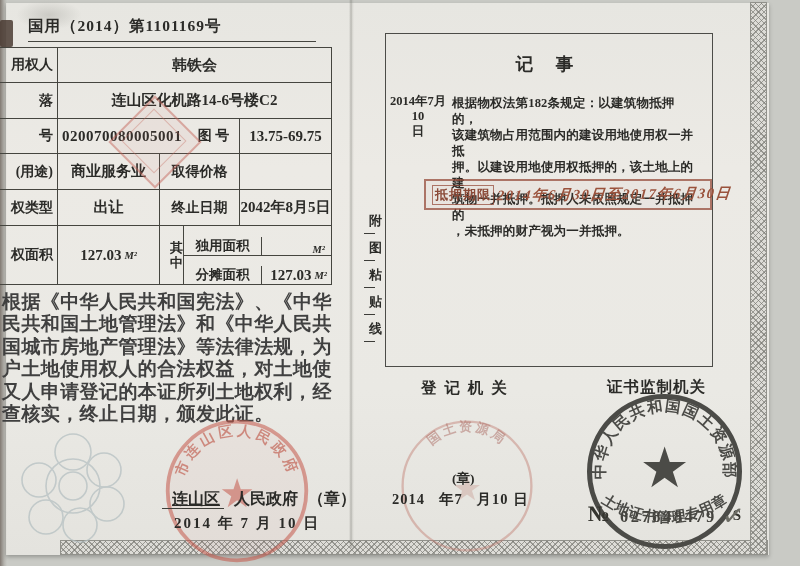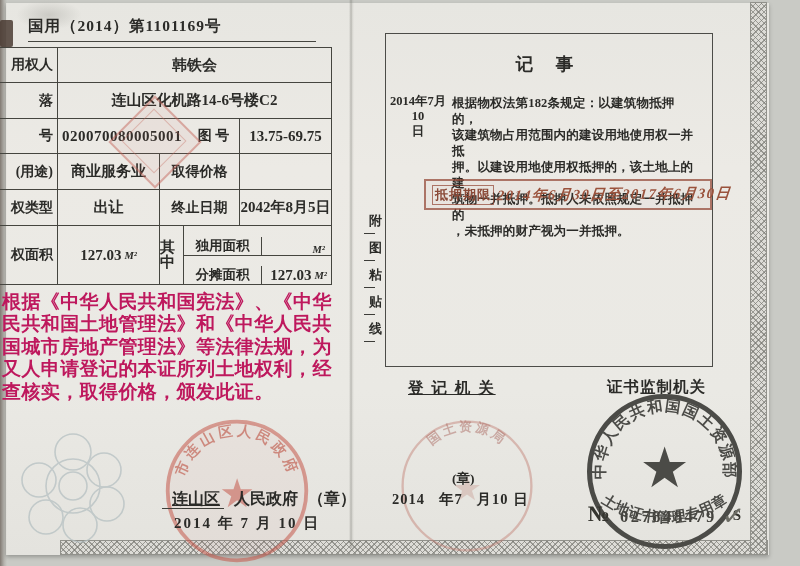--- a/index.html
+++ b/index.html
@@ -45,21 +45,21 @@
   .num-cell{justify-content:flex-start;padding-left:4px;letter-spacing:.5px;}
   .unit-sup{font-size:10.5px;vertical-align:super;margin-left:3px;font-weight:700;font-style:italic;}
   .area-split{display:flex;flex-direction:column;flex:1;}
   .subrow{display:flex;flex:1;align-items:flex-end;}
   .subrow.first{border-bottom:1.3px solid #45453f;}
   .diamond-stamp{position:absolute;left:116px;top:103px;width:76px;height:76px;pointer-events:none;}
   .diamond-stamp .d1,.diamond-stamp .d2{position:absolute;transform:rotate(45deg);border:2px solid rgba(195,98,86,.45);}
   .diamond-stamp .d1{left:6px;top:6px;width:62px;height:62px;background:rgba(205,125,112,.08);}
   .diamond-stamp .d2{left:15px;top:15px;width:44px;height:44px;border-width:1.3px;border-color:rgba(195,98,86,.35);}
   .paragraph{position:absolute;left:2px;top:291px;width:338px;
-    font-size:19px;font-weight:700;line-height:22.4px;letter-spacing:.4px;color:#be185d;}
+    font-size:19px;font-weight:700;line-height:22.4px;letter-spacing:.4px;color:#404040;}
   .watermark{position:absolute;left:10px;top:428px;opacity:.85;}
   .gov-seal{position:absolute;left:158px;top:416px;}
   .issuer-line{position:absolute;left:162px;top:489px;font-size:16px;font-weight:700;white-space:nowrap;}
   .issuer-line .uline{border-bottom:1.5px solid #3f3f3a;padding:0 4px 1px 10px;text-decoration:underline;}
   .issuer-line .sp{display:inline-block;width:10px;}
   .issue-date{position:absolute;left:174px;top:514px;font-size:15px;font-weight:700;letter-spacing:2px;}
 
   
   .record-box{position:absolute;left:385px;top:33px;width:328px;height:334px;border:1.5px solid #4c4c48;box-sizing:border-box;}
   .record-title{position:absolute;left:385px;top:52px;width:328px;text-align:center;
@@ -71,21 +71,21 @@
   .mortgage-stamp{position:absolute;left:424px;top:179px;width:288px;height:31px;
     border:2.5px solid rgba(146,68,50,.7);box-sizing:border-box;display:flex;align-items:center;
     color:#8a4a38;background:rgba(180,120,100,.04);}
   .mortgage-stamp .mlabel{border:1.8px solid rgba(146,68,50,.7);margin:1px 3px 1px 6px;padding:0 2px;
     font-size:13px;font-weight:700;letter-spacing:1px;white-space:nowrap;}
   .mortgage-stamp .mvalue{font-size:14.5px;font-style:italic;font-weight:700;letter-spacing:1.5px;
     transform:rotate(-.6deg) skewX(-6deg);white-space:nowrap;color:#9a523c;}
   .paste-line{position:absolute;left:369px;top:212px;display:flex;flex-direction:column;font-size:13px;font-weight:700;}
   .paste-item{display:flex;flex-direction:column;align-items:flex-start;margin-bottom:5px;}
   .paste-item .dash{width:11px;border-top:1.3px solid #3c3c38;margin:3px 0 0 -5px;}
-  .registry-label{position:absolute;left:408px;top:378px;font-size:15.5px;font-weight:700;letter-spacing:2px;white-space:nowrap;text-decoration:underline;}
+  .registry-label{position:absolute;left:421px;top:378px;font-size:15.5px;font-weight:700;letter-spacing:2px;white-space:nowrap;}
   .supervisor-label{position:absolute;left:607px;top:377px;font-size:15.5px;font-weight:700;letter-spacing:1px;white-space:nowrap;}
   .registry-seal{position:absolute;left:392px;top:416px;}
   .seal-note{position:absolute;left:452px;top:470px;font-size:13.5px;font-weight:700;}
   .registry-date{position:absolute;left:392px;top:490px;font-size:14.5px;font-weight:700;letter-spacing:1px;white-space:pre;}
   .ministry-seal{position:absolute;left:583px;top:390px;}
   .serial-row{position:absolute;left:588px;top:501px;display:flex;align-items:flex-start;color:#35352f;}
   .serial-row .no-sym{font-size:22px;font-weight:700;}
   .serial-row .no-num{font-size:16.5px;font-weight:700;letter-spacing:2.5px;margin:6px 0 0 10px;color:#45443f;}
   .serial-row .no-sfx{font-size:15px;font-weight:700;margin:6px 0 0 16px;}
   .checkmark{position:absolute;left:722px;top:500px;font-size:27px;color:#6c6c64;transform:rotate(6deg);}
@@ -130,21 +130,21 @@
       <div class="tc rb" style="width:102px">出让</div>
       <div class="tc rb" style="width:80px;font-size:14px">终止日期</div>
       <div class="tc" style="flex:1">2042年8月5日</div>
     </div>
     <div class="trow" style="height:58px">
       <div class="tc rb lblcol">权面积</div>
       <div class="tc rb" style="width:102px">
         <span>127.03</span>
         <span class="unit-sup">M²</span>
       </div>
-      <div class="tc rb" style="width:24px;font-size:15px;line-height:15px;text-align:left">其中</div>
+      <div class="tc rb" style="width:24px;font-size:13px;line-height:15px;text-align:right">其中</div>
       <div class="area-split">
         <div class="subrow first">
           <div class="tc rb" style="width:78px;font-size:13.5px">独用面积</div>
           <div class="tc" style="flex:1;justify-content:flex-end;padding-right:6px">
             <span></span>
             <span class="unit-sup">M²</span>
           </div>
         </div>
         <div class="subrow">
           <div class="tc rb" style="width:78px;font-size:13.5px">分摊面积</div>
@@ -159,22 +159,23 @@
 
   <div class="diamond-stamp">
     <div class="d1"></div>
     <div class="d2"></div>
   </div>
 
   <div class="paragraph">
     <div>根据《中华人民共和国宪法》、《中华</div>
     <div>民共和国土地管理法》和《中华人民共</div>
     <div>国城市房地产管理法》等法律法规，为</div>
+    <div>户土地使用权人的合法权益，对土地使</div>
     <div>又人申请登记的本证所列土地权利，经</div>
-    <div>查核实，取得价格，颁发此证。</div>
+    <div>查核实，终止日期，颁发此证。</div>
   </div>
 
   <svg class="watermark" width="128" height="116" viewBox="0 0 128 116">
     <g fill="none" stroke="#b4bfc1" stroke-width="1.6" opacity=".85">
       <circle cx="63" cy="58" r="27"></circle>
       <circle cx="63" cy="24" r="18"></circle>
       <circle cx="94" cy="42" r="17"></circle>
       <circle cx="97" cy="76" r="17"></circle>
       <circle cx="70" cy="97" r="17"></circle>
       <circle cx="36" cy="89" r="17"></circle>

